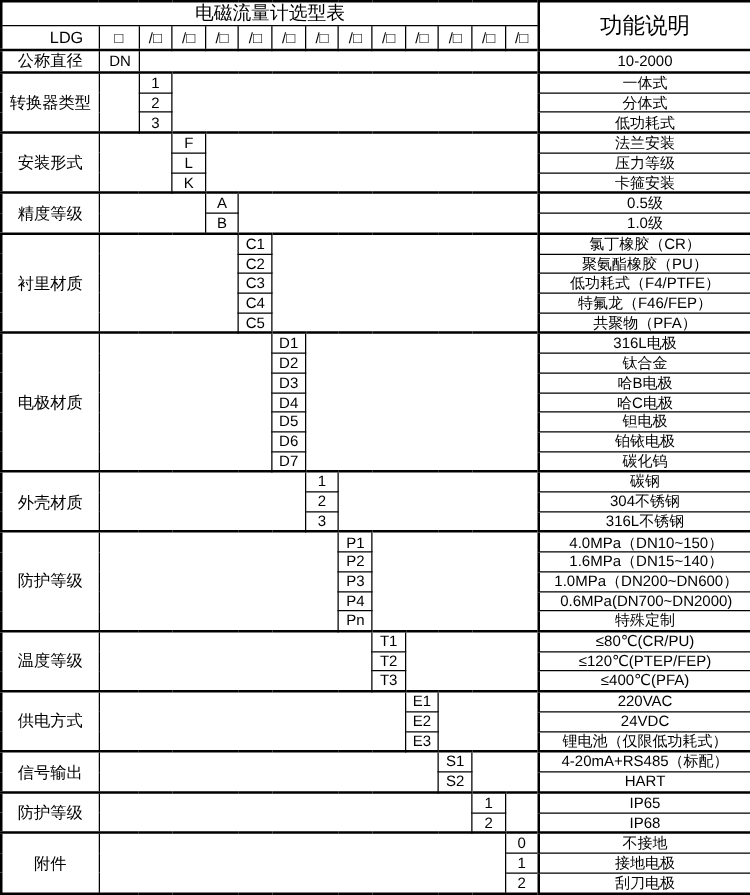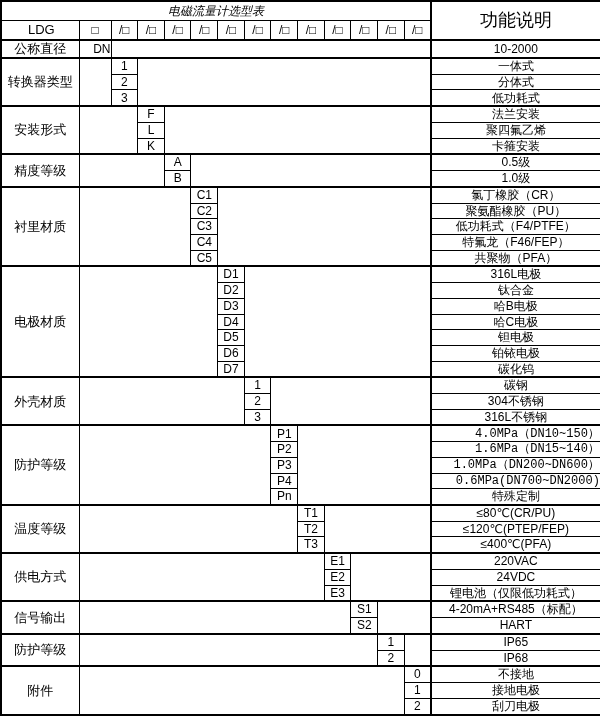--- a/index.html
+++ b/index.html
@@ -1,28 +1,28 @@
 <!DOCTYPE html>
 <html><head>
 <meta charset="utf-8">
 <style>
   html,body{margin:0;padding:0;background:#fff;}
   body{width:600px;height:716px;font-family:"Liberation Sans","DejaVu Sans",sans-serif;color:#000;}
   table{border-collapse:collapse;table-layout:fixed;width:600px;height:716px;border:2px solid #000;}
   td{border:1px solid #000;padding:0;font-size:12px;line-height:1.05;text-align:center;vertical-align:middle;overflow:hidden;white-space:nowrap;}
-  .title-cell{font-size:12px;height:18px;font-style:italic;}
+  .title-cell{font-size:15px;height:18px;}
   .fn-header{font-size:18px;border-left:2px solid #000;}
   .model-row td{height:18px;}
-  .model-prefix{text-align:left;padding-left:26px;font-size:13px;}
+  .model-prefix{text-align:center;padding-left:26px;font-size:13px;}
   .code-cell{font-size:12px;}
-  .code-left{text-align:right;padding-left:2px;}
+  .code-left{text-align:center;padding-left:2px;}
   .label-cell{font-size:13px;}
   .filler{border-left:1px solid #000;}
   .desc-cell{border-left:2px solid #000;font-size:12px;margin-left:40px;}
-  .desc-left{text-align:right;padding-left:2px;font-family:Liberation Mono, monospace;}
+  .desc-left{text-align:center;padding-left:2px;}
   tr.block-start td{border-top:2px solid #000;}
 </style>
 </head>
 <body>
 
 <table>
   <colgroup>
       <col style="width: 78px;">
       <col style="width: 32px;">
       <col style="width: 26.66px;">
@@ -83,21 +83,21 @@
       </tr>
       <tr class="block-start">
         <td class="label-cell" rowspan="3">安装形式</td>
         <td class="filler" colspan="2" rowspan="3"></td>
         <td class="code-cell">F</td>
         <td class="filler" colspan="10" rowspan="3"></td>
         <td class="desc-cell">法兰安装</td>
       </tr>
       <tr>
         <td class="code-cell">L</td>
-        <td class="desc-cell">聚四氟乙烯</td>
+        <td class="desc-cell">压力等级</td>
       </tr>
       <tr>
         <td class="code-cell">K</td>
         <td class="desc-cell">卡箍安装</td>
       </tr>
       <tr class="block-start">
         <td class="label-cell" rowspan="2">精度等级</td>
         <td class="filler" colspan="3" rowspan="2"></td>
         <td class="code-cell">A</td>
         <td class="filler" colspan="9" rowspan="2"></td>

